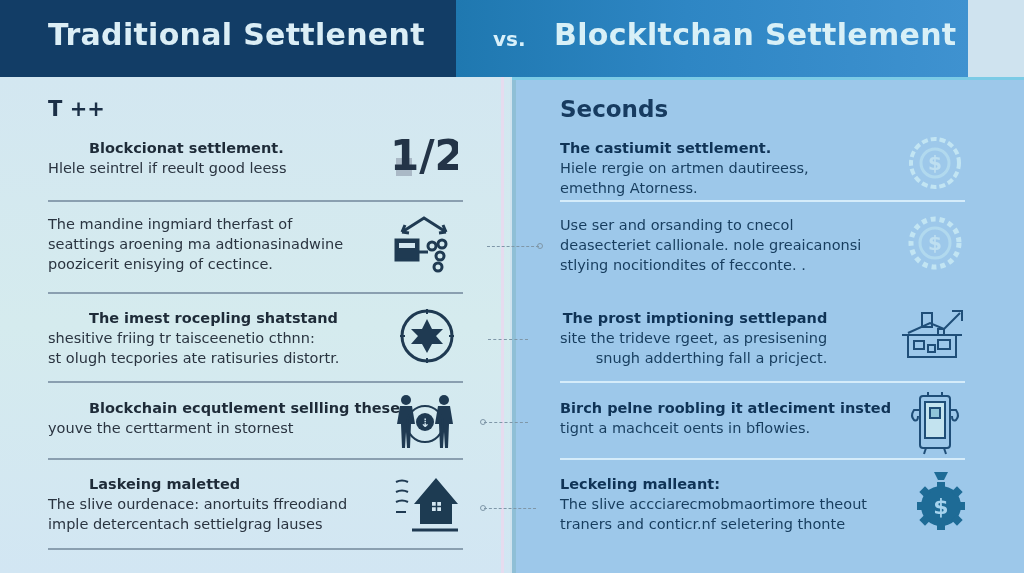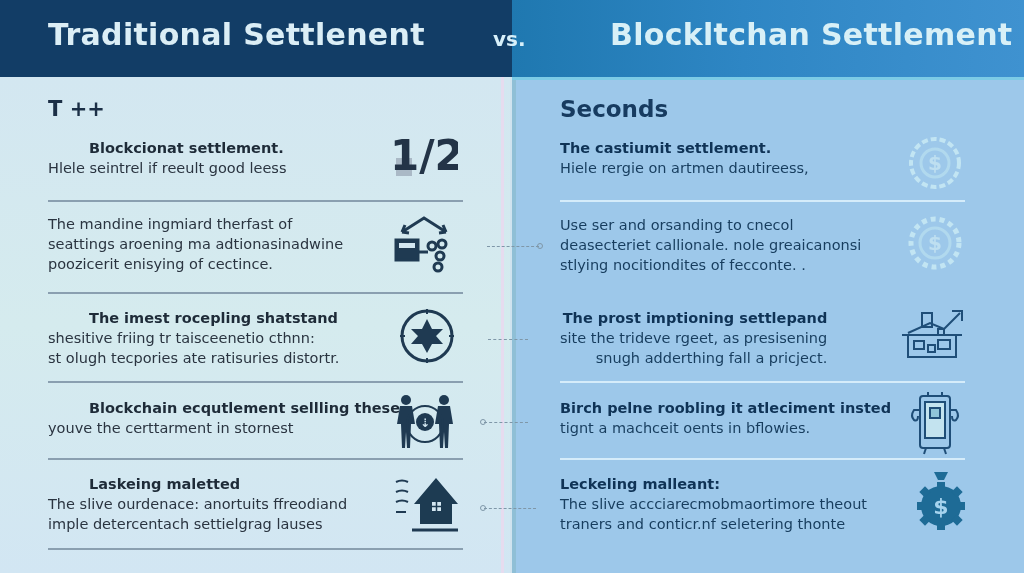--- a/index.html
+++ b/index.html
@@ -1,20 +1,20 @@
 <!DOCTYPE html>
 <html><head>
 <meta charset="utf-8">
 <style>
   * { box-sizing: border-box; margin: 0; padding: 0; }
   html, body { width: 1024px; height: 573px; overflow: hidden; }
   body { font-family: "DejaVu Sans", sans-serif; background: #cfe3ef; position: relative; }
 
   .header { position: absolute; top: 0; left: 0; width: 1024px; height: 77px; display: flex; }
-  .header-left { width: 512px; height: 77px; background: #123d66; position: relative; }
+  .header-left { width: 456px; height: 77px; background: #123d66; position: relative; }
   .header-right { width: 512px; height: 77px; background: linear-gradient(90deg, #1f78b0 0%, #2e86c4 45%, #3f92d0 100%); position: relative; padding-left: 10px; }
   .title-left { position: absolute; left: 48px; top: 17px; font-size: 30px; font-weight: bold; color: #dbeef6; letter-spacing: 0.3px; }
   .title-right { position: absolute; left: 98px; top: 17px; font-size: 30px; font-weight: bold; color: #d8f0f7; letter-spacing: 0.3px; }
   .vs { position: absolute; left: 493px; top: 27px; font-size: 20px; font-weight: bold; color: #d8f0fa; z-index: 3; }
 
   .panel-left { position: absolute; top: 77px; left: 0; width: 510px; height: 496px; background: linear-gradient(180deg, #d3e7f1 0%, #d5ebee 50%, #d2e6f3 100%); }
   .panel-left::after { content: ""; position: absolute; right: 6px; top: 0; width: 3px; height: 100%; background: #e6dcef; }
   .panel-right { position: absolute; top: 77px; left: 512px; width: 512px; height: 496px; background: #9dc8ea; }
   .panel-right::before { content: ""; position: absolute; left: 0; top: 0; width: 4px; height: 100%; background: #8fbfd6; }
   .top-strip-right { position: absolute; top: 77px; left: 512px; width: 512px; height: 3px; background: #7ccbe6; }
@@ -160,20 +160,21 @@
 <div class="connector" style="left:484px; top:422px; width:44px;">
     <span class="dot" style="left:-4px; right:auto;"></span>
   </div>
 <div class="connector" style="left:484px; top:508px; width:52px;">
     <span class="dot" style="left:-4px; right:auto;"></span>
   </div>
 
 <div class="row right" style="left:560px; top:138px;">
   <div class="head">The castiumit settlement.</div>
   <div class="body">Hiele rergie on artmen dautireess,</div>
+  <div class="body">emethng Atorness.</div>
 </div>
 <div class="icon" style="left:900px; top:128px;">
   <svg width="70" height="70" viewBox="0 0 70 70" opacity="0.75">
     <g fill="none" stroke="#cfeff6" stroke-width="4" stroke-dasharray="6 3">
       <circle cx="35" cy="35" r="24"></circle>
     </g>
     <circle cx="35" cy="35" r="14" fill="none" stroke="#b8dff0" stroke-width="3"></circle>
     <text x="35" y="42" text-anchor="middle" font-family="DejaVu Sans, sans-serif" font-size="20" font-weight="bold" fill="#c9e7f3">$</text>
   </svg>
 </div>

